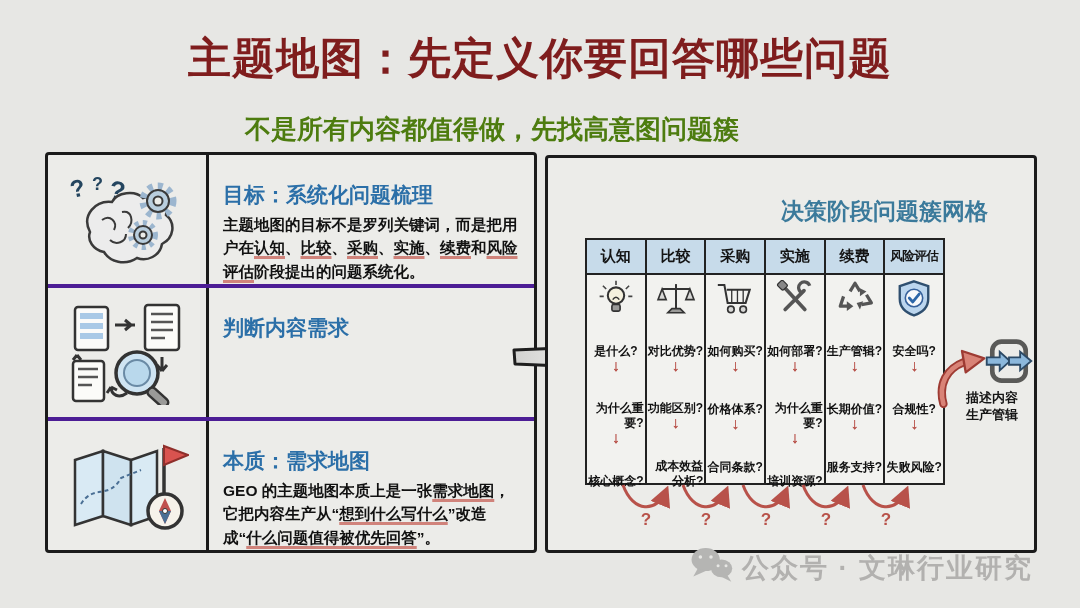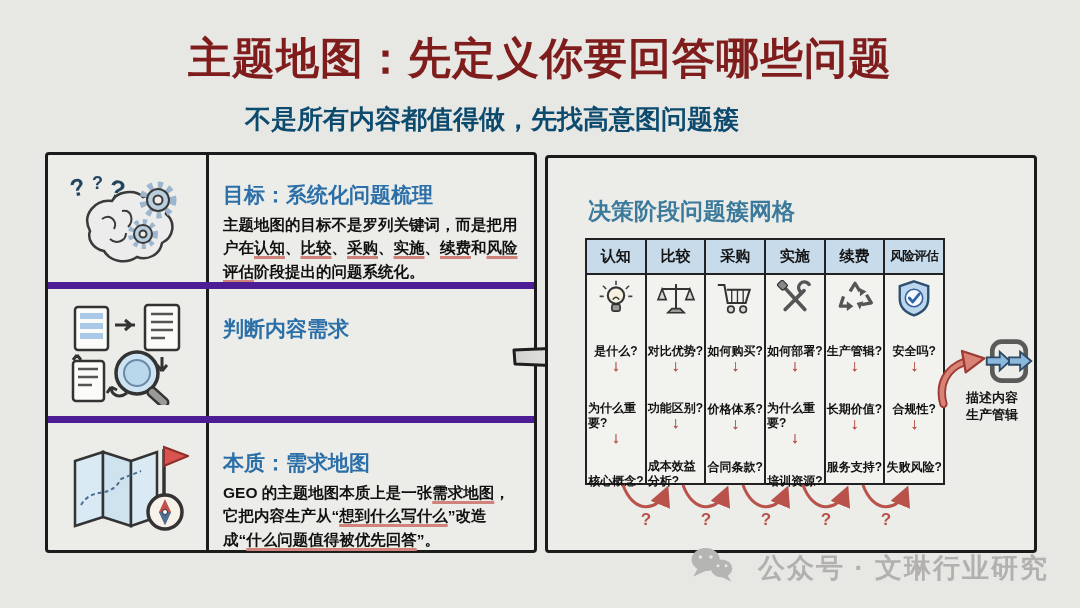--- a/index.html
+++ b/index.html
@@ -3,69 +3,69 @@
 <meta charset="utf-8">
 <style>
   html,body{margin:0;padding:0;}
   body{width:1080px;height:608px;overflow:hidden;background:#e7e7e4;
        font-family:"Liberation Sans","DejaVu Sans",sans-serif;color:#141414;}
   .page{position:relative;width:1080px;height:608px;}
 
   
   .main-title{position:absolute;left:0;top:30px;width:1080px;text-align:center;
     font-size:43px;font-weight:900;letter-spacing:1px;color:#7f1d1d;}
-  .subtitle{position:absolute;left:0;top:102px;width:984px;text-align:center;
-    font-size:26px;font-weight:800;color:#0c4a6e;}
+  .subtitle{position:absolute;left:0;top:112px;width:984px;text-align:center;
+    font-size:26px;font-weight:800;color:#4d7c0f;}
 
   
   .left-panel{position:absolute;left:45px;top:152px;width:492px;height:401px;
     border:3px solid #1b1b1b;border-radius:4px;background:#ecece9;box-sizing:border-box;
     display:flex;flex-direction:column;}
   .lrow{flex:1;display:flex;min-height:0;}
-  .lrow + .lrow{border-top:7px solid #4c1d95;}
+  .lrow + .lrow{border-top:4px solid #4c1d95;}
   .licon{width:158px;border-right:3px solid #1b1b1b;display:flex;align-items:center;
     justify-content:center;flex:none;}
   .ltext{flex:1;padding:26px 12px 6px 14px;}
   .lhead{font-size:21px;font-weight:800;color:#2b6fa8;margin-bottom:4px;}
   .lbody{font-size:15.5px;font-weight:700;line-height:1.5;color:#111;}
   .lbody .u{text-decoration:underline;text-decoration-color:#d0837b;
     text-decoration-thickness:2.5px;text-underline-offset:3px;}
 
   
   .right-panel{position:absolute;left:545px;top:155px;width:492px;height:398px;
     border:3px solid #1b1b1b;border-radius:4px;background:#ecece9;box-sizing:border-box;}
-  .grid-title{position:absolute;left:40px;top:38px;width:400px;text-align:left;
+  .grid-title{position:absolute;left:40px;top:38px;width:400px;text-align:right;
     font-size:23px;font-weight:800;color:#3b7a9b;}
   .gtable{position:absolute;left:37px;top:80px;width:360px;height:247px;
     border:2.5px solid #222;box-sizing:border-box;display:flex;background:#f2f2ef;}
   .gcol{flex:1;display:flex;flex-direction:column;min-width:0;}
   .gcol + .gcol{border-left:2px solid #222;}
   .ghead{height:33px;flex:none;background:#c7dbea;border-bottom:2px solid #222;
     display:flex;align-items:center;justify-content:center;font-size:15px;font-weight:800;}
   .ghead.sm{font-size:12.5px;letter-spacing:-0.5px;}
   .gbody{flex:1;display:flex;flex-direction:column;align-items:center;
     justify-content:space-between;padding:5px 1px 8px;}
   .gicon{height:36px;display:flex;align-items:center;justify-content:center;}
-  .gq{font-size:12px;font-weight:800;text-align:left;line-height:1.25;color:#101010;margin-top:28px;}
+  .gq{font-size:12px;font-weight:800;text-align:right;line-height:1.25;color:#101010;margin-top:28px;}
   .garrow{font-size:16px;font-weight:900;color:#b8524a;line-height:0.9;
     text-shadow:0 0 0.6px #b8524a;}
   .connectors{position:absolute;left:37px;top:325px;width:360px;height:44px;}
   .qmark{position:absolute;top:352px;width:16px;text-align:center;font-size:17px;
     font-weight:900;color:#b8524a;}
   .red-curve{position:absolute;left:388px;top:188px;}
   .pipeline{position:absolute;left:436px;top:178px;}
   .output-label{position:absolute;left:400px;top:232px;width:88px;text-align:center;
     font-size:13px;font-weight:800;line-height:1.3;color:#151515;}
 
   
   .flow-arrow{position:absolute;left:512px;top:326px;}
 
   
   .watermark{position:absolute;left:688px;top:544px;display:flex;align-items:center;
-    gap:24px;color:#b2b1af;font-size:27px;font-weight:700;letter-spacing:2px;}
+    gap:8px;color:#b2b1af;font-size:27px;font-weight:700;letter-spacing:2px;}
 </style>
 </head>
 <body>
 
 <div class="page">
 
   <div class="main-title">主题地图：先定义你要回答哪些问题</div>
   <div class="subtitle">不是所有内容都值得做，先找高意图问题簇</div>
 
   <div class="left-panel">

